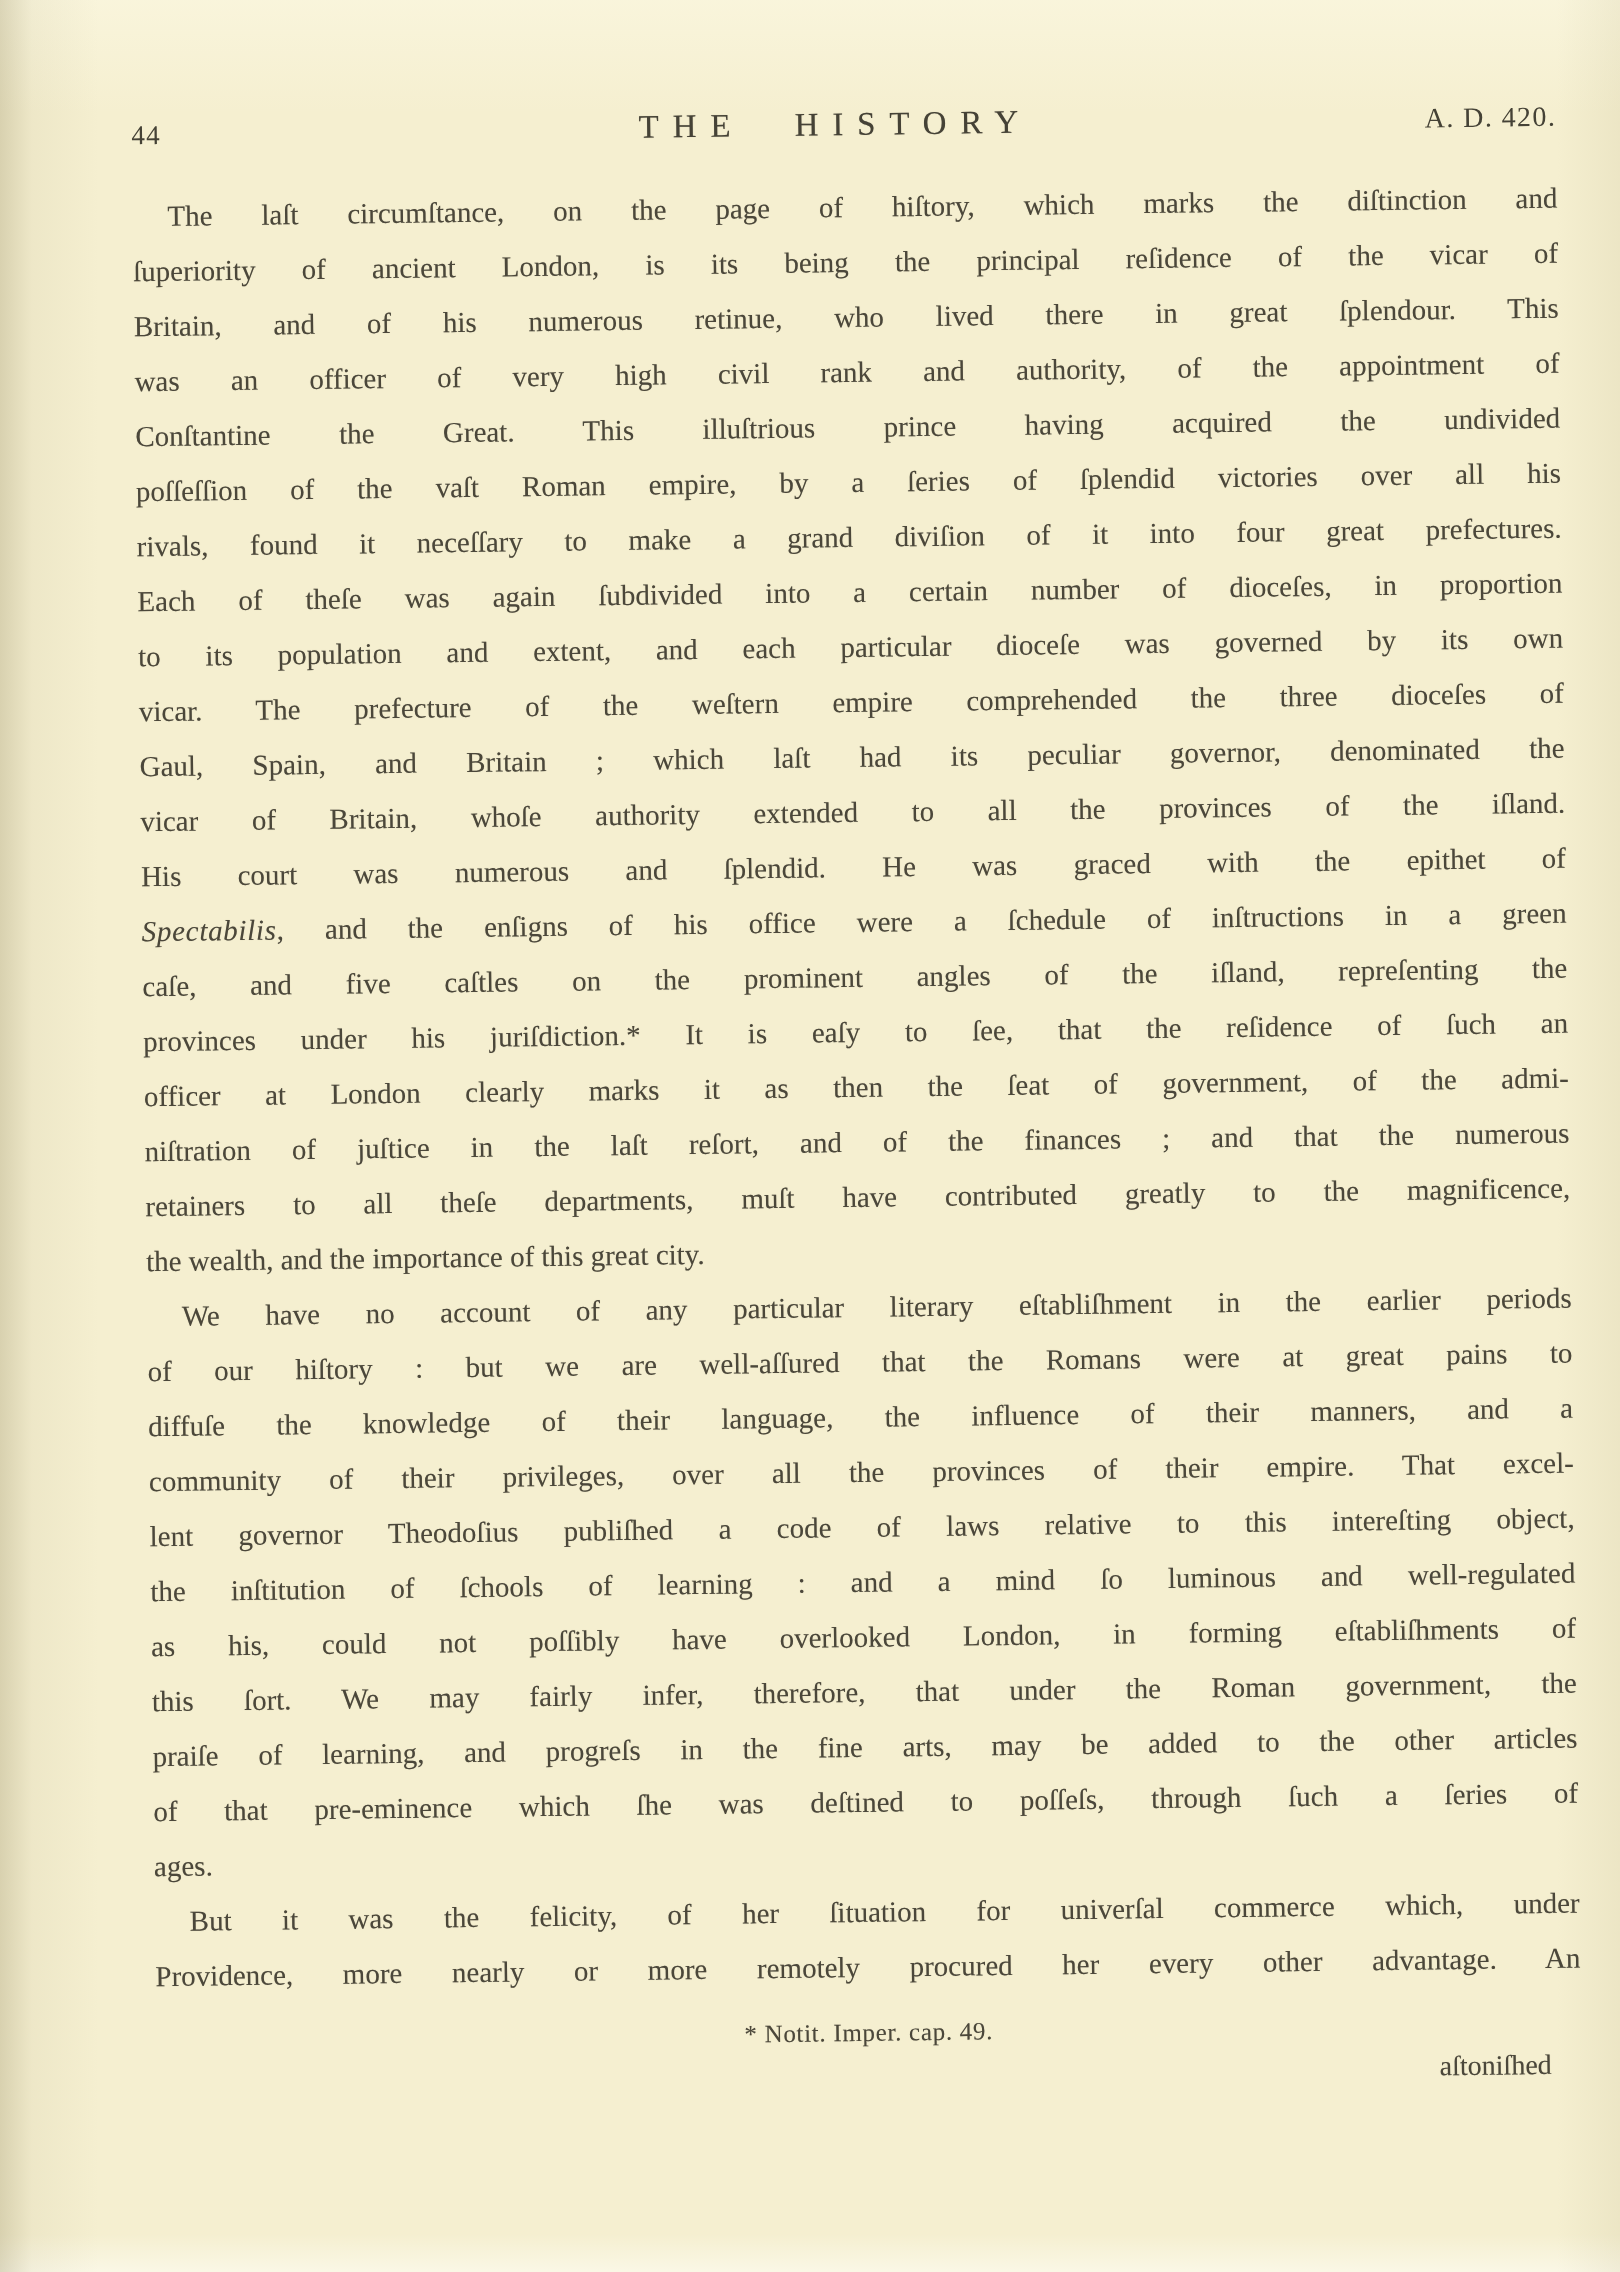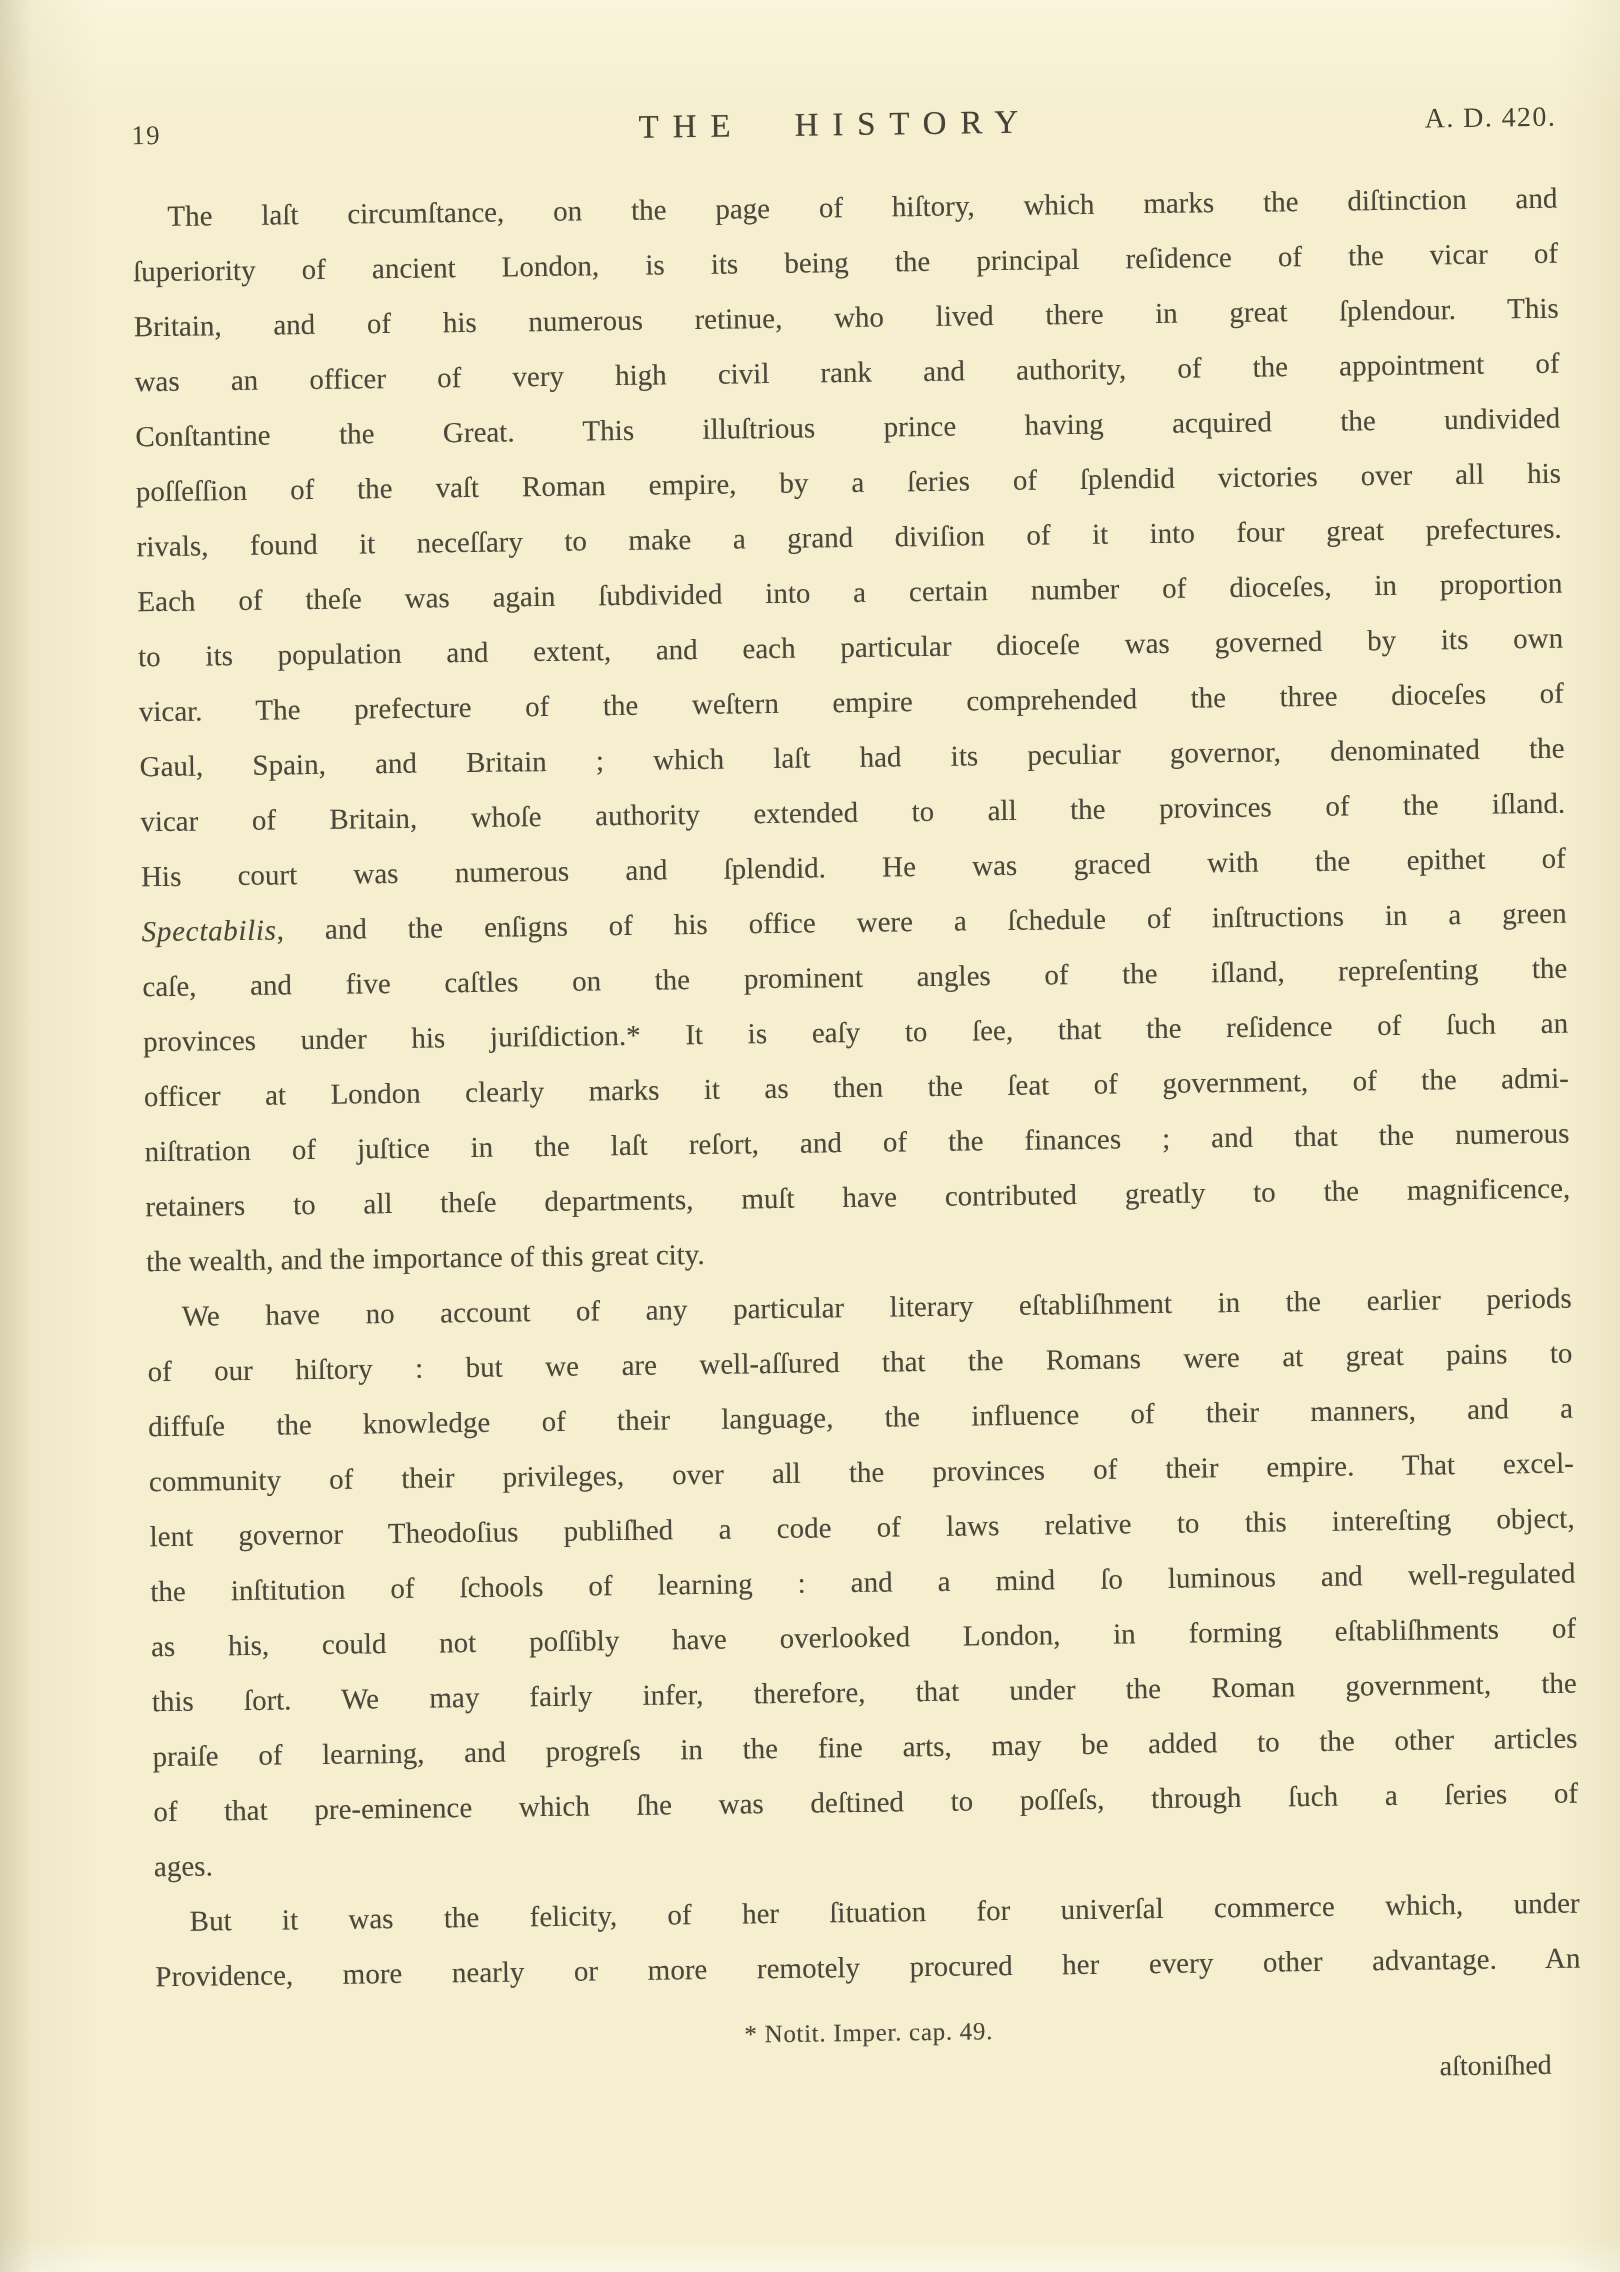--- a/index.html
+++ b/index.html
@@ -88,21 +88,21 @@
     text-shadow: 0 0 0.7px rgba(75,71,58,0.35);
   }
 </style>
 </head>
 <body>
 
 <div class="page">
   <div class="content">
 
     <div class="running-head">
-      <span class="page-number">19</span>
+      <span class="page-number">44</span>
       <span class="running-title">THE HISTORY</span>
       <span class="head-date">A. D. 420.</span>
     </div>
 
     <div class="body-text">
         <div class="line indent">The laſt circumſtance, on the page of hiſtory, which marks the diſtinction and</div>
         <div class="line">ſuperiority of ancient London, is its being the principal reſidence of the vicar of</div>
         <div class="line">Britain, and of his numerous retinue, who lived there in great ſplendour. This</div>
         <div class="line">was an officer of very high civil rank and authority, of the appointment of</div>
         <div class="line">Conſtantine the Great. This illuſtrious prince having acquired the undivided</div>

